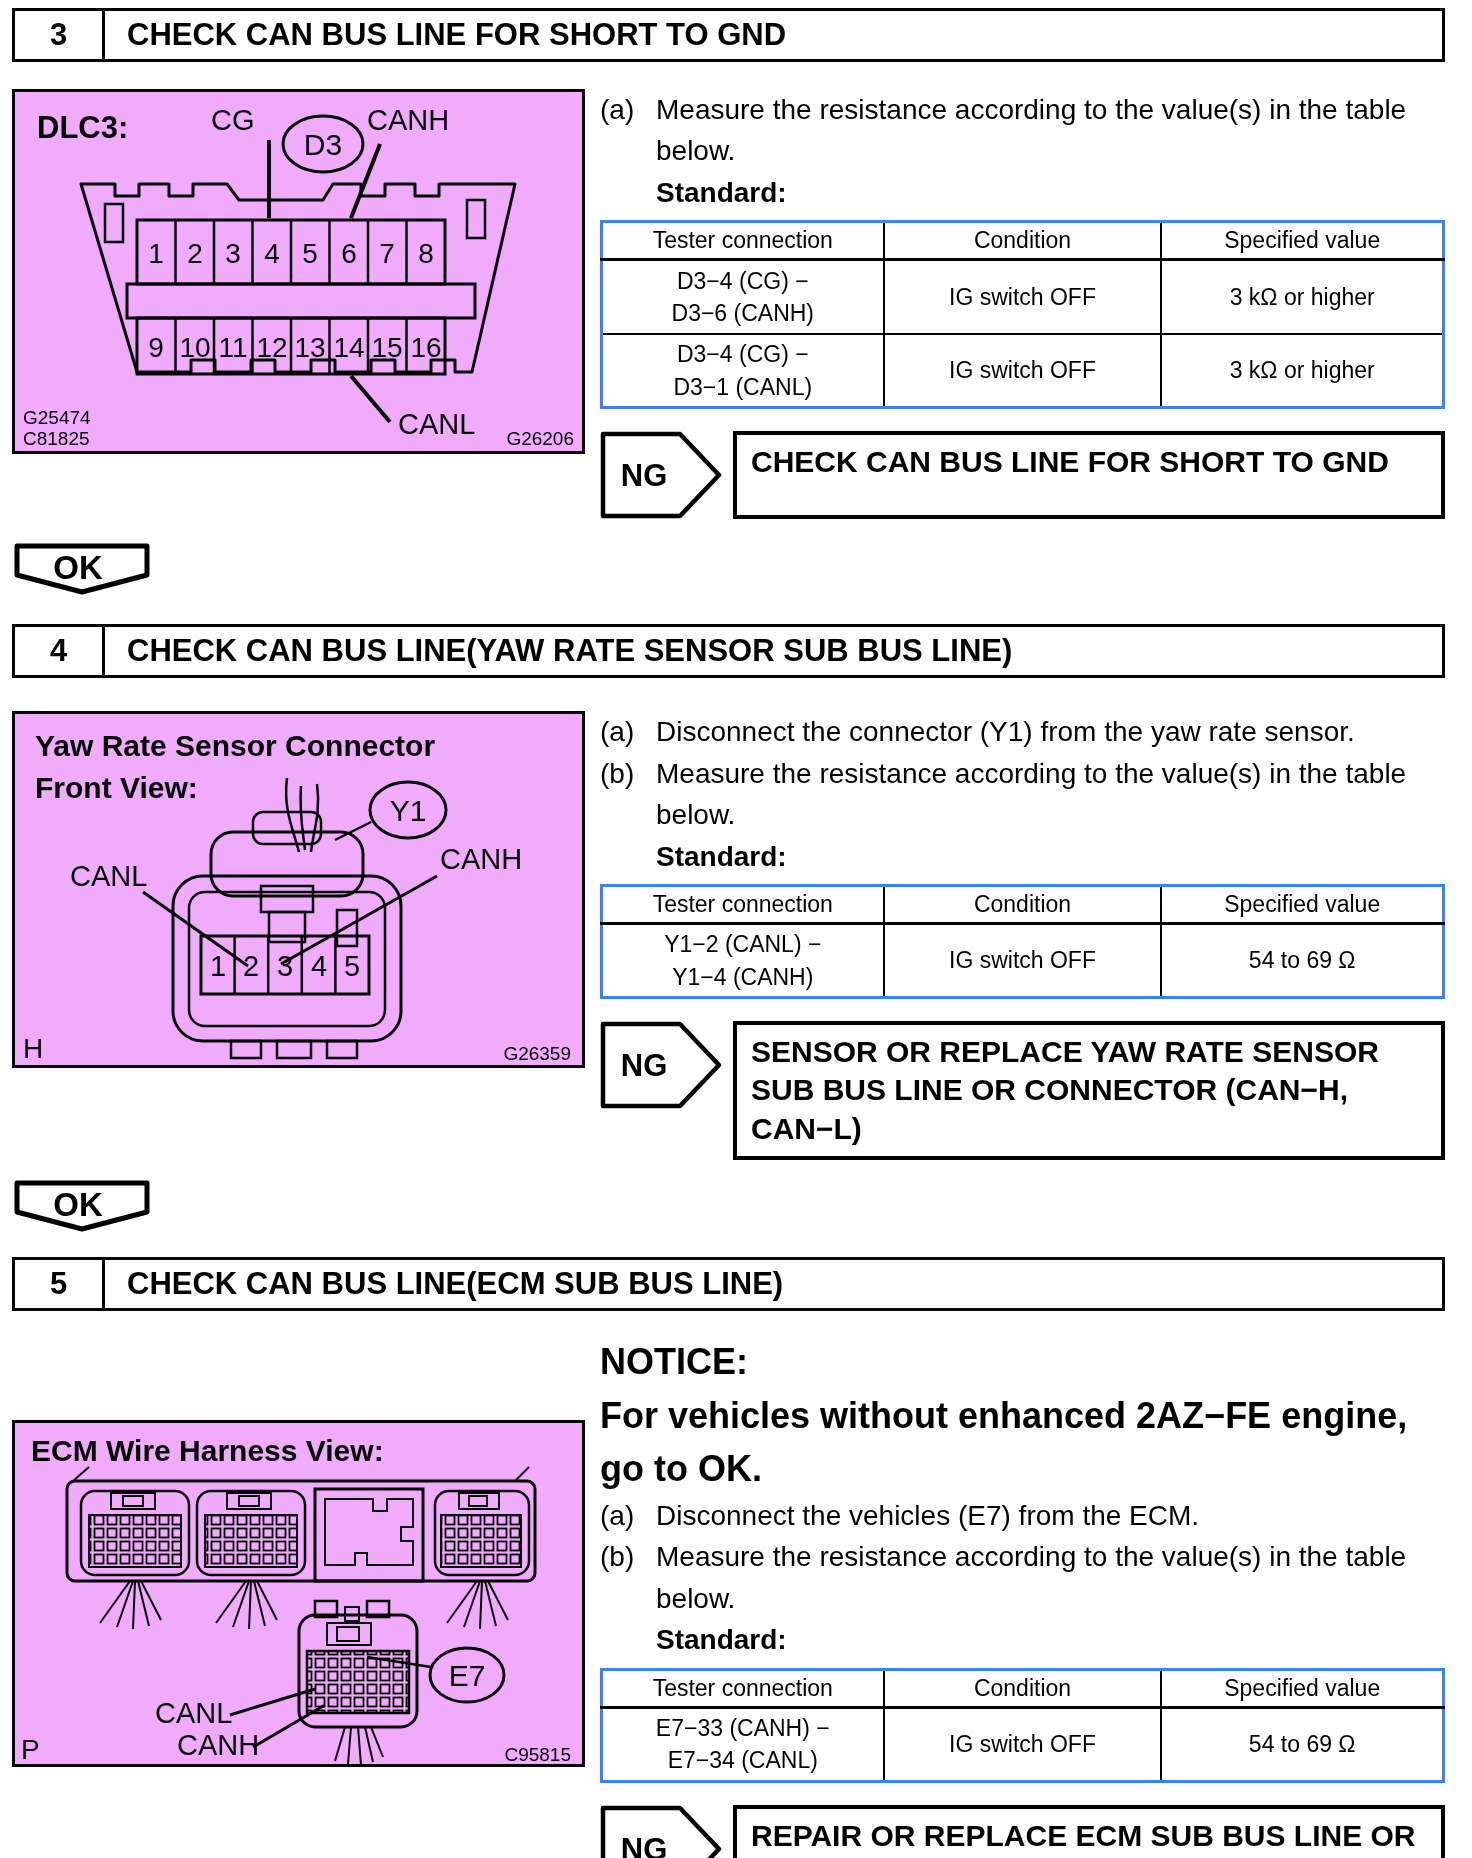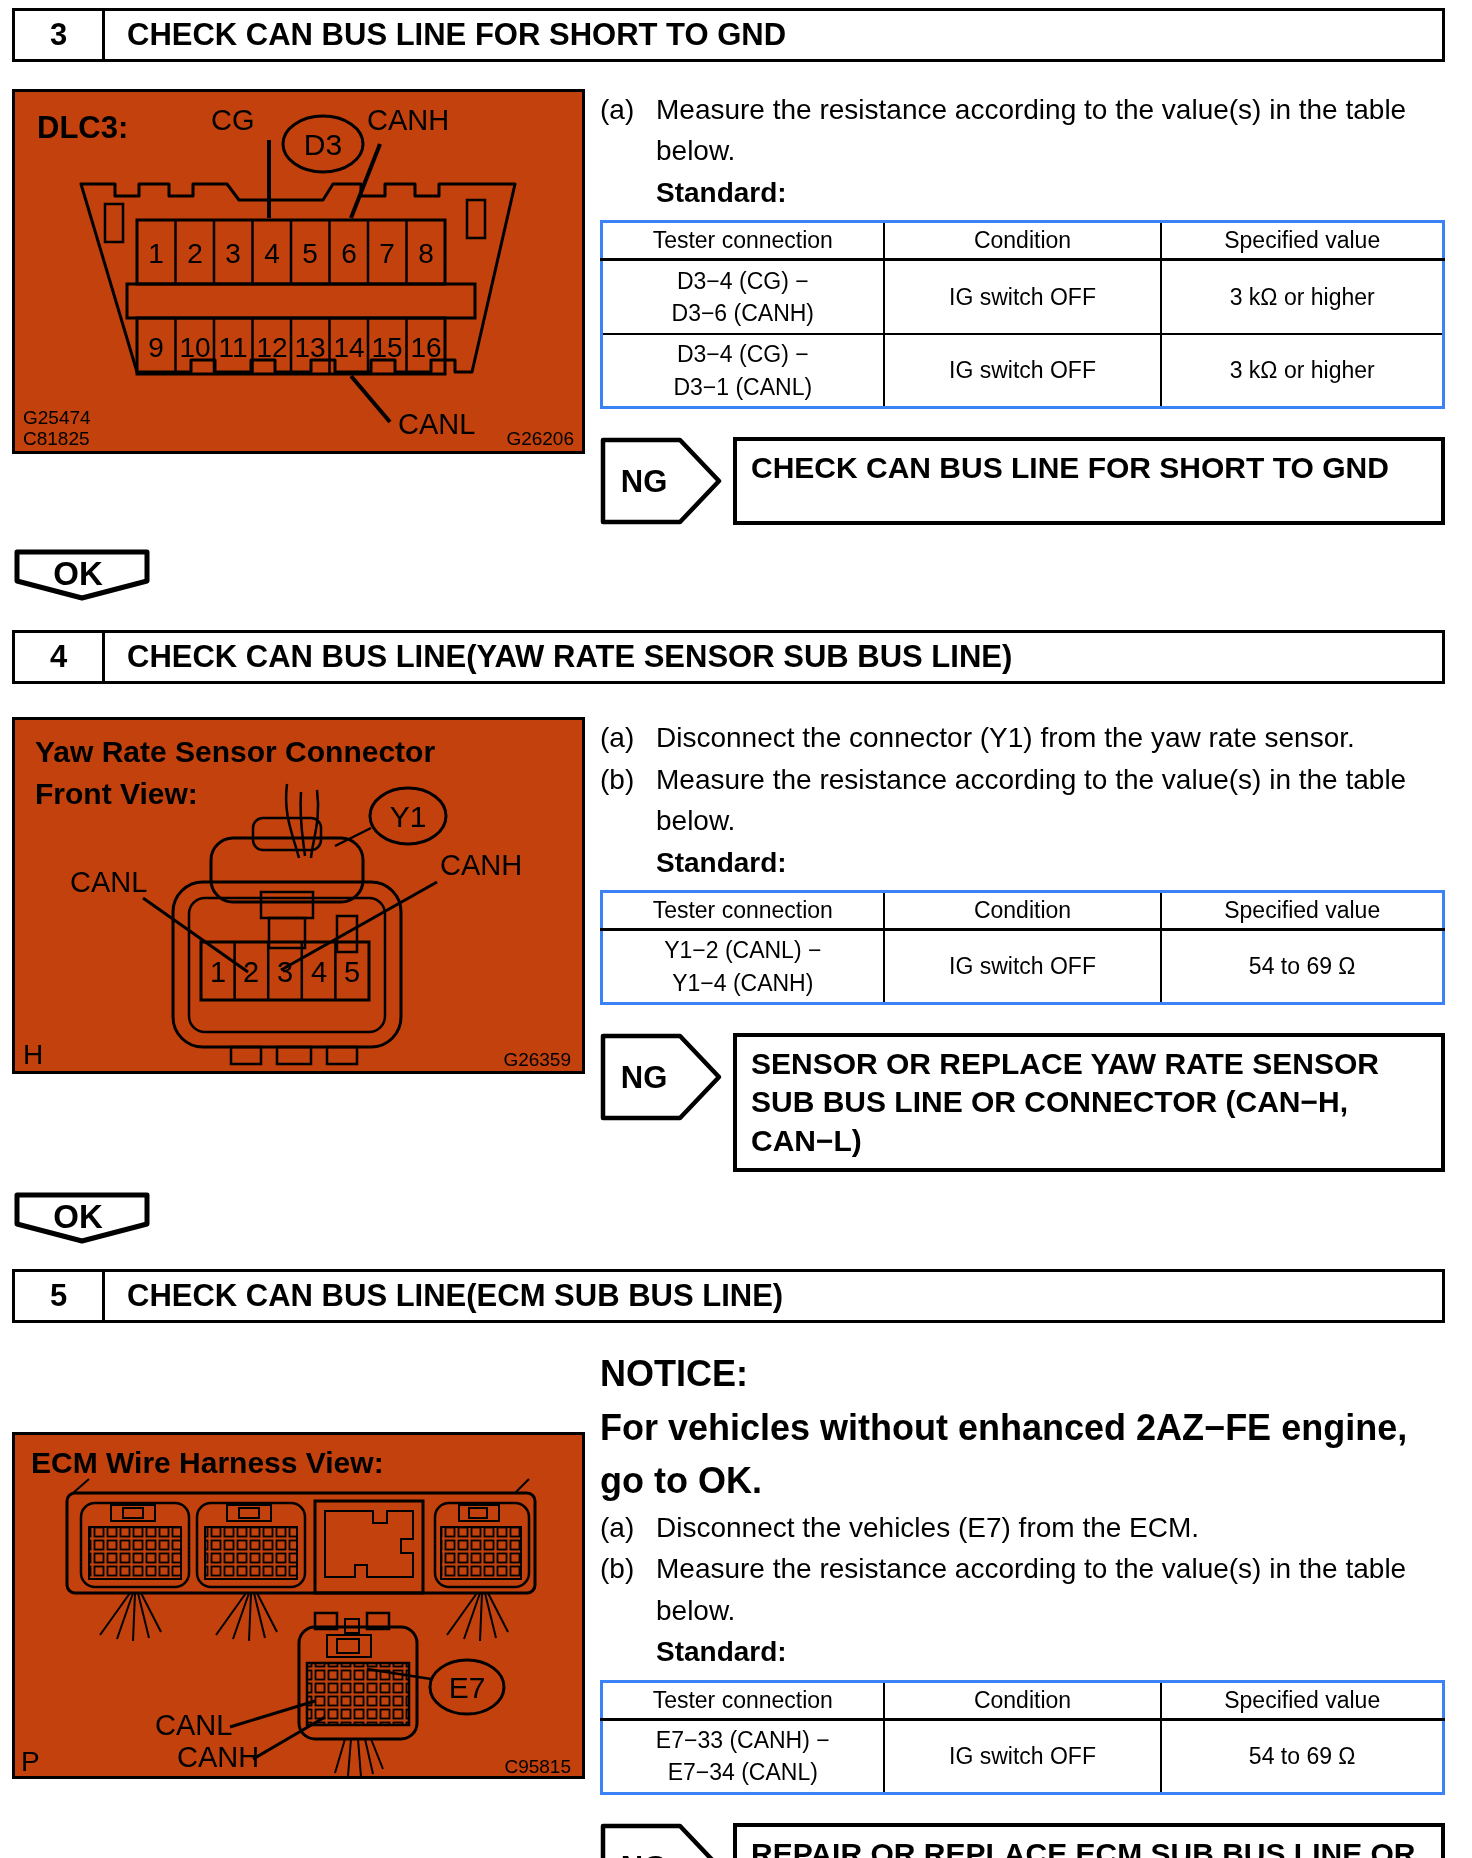--- a/index.html
+++ b/index.html
@@ -12,34 +12,34 @@
   }
   .page { width: 1472px; height: 1858px; padding: 8px 27px 0 12px; }
 
   
   .step-header { display: flex; border: 3px solid #000; height: 54px; align-items: stretch; background: #fff; }
   .step-num { width: 90px; flex: none; border-right: 3px solid #000; display: flex; align-items: center; justify-content: center; font-weight: bold; font-size: 31px; }
   .step-title { flex: 1; display: flex; align-items: center; padding-left: 22px; font-weight: bold; font-size: 31px; white-space: nowrap; }
 
   .row { display: flex; align-items: flex-start; }
   .figure-col { width: 573px; flex: none; margin-right: 15px; }
-  .figure-box { border: 3px solid #000; background: #c2410c; }
+  .figure-box { border: 3px solid #000; background: #f0abfc; }
   .right-col { flex: 1; min-width: 0; }
 
   .instruction { display: flex; font-size: 28px; line-height: 1.48; }
   .marker { width: 56px; flex: none; }
   .itext { flex: 1; }
   .standard { margin-left: 56px; font-weight: bold; font-size: 28px; line-height: 1.48; }
   .notice-label, .notice-text { font-weight: bold; font-size: 36px; line-height: 1.48; }
 
   table.spec-table { border-collapse: collapse; width: 100%; margin-top: 7px; table-layout: fixed; border: 3px solid #3b82f6; }
   table.spec-table th { border: 2px solid #000; border-bottom: 3px solid #000; font-weight: normal; font-size: 23px; height: 38px; text-align: center; vertical-align: middle; }
   table.spec-table td { border: 2px solid #000; font-size: 23px; height: 74px; text-align: center; vertical-align: middle; line-height: 1.4; }
 
-  .ng-row { display: flex; margin-top: 28px; align-items: stretch; }
+  .ng-row { display: flex; margin-top: 22px; align-items: stretch; }
   .ng-arrow { flex: none; margin-right: 10px; }
   .ng-box { flex: 1; border: 4px solid #000; font-weight: bold; font-size: 30px; line-height: 1.28; padding: 8px 14px; min-height: 86px; }
 
   .ok-flag { display: block; }
   .ok-flag-1 { margin: 24px 0 0 2px; }
   .ok-flag-2 { margin: 20px 0 0 2px; }
   .ok-flag-3 { margin: 48px 0 0 2px; }
 
   .hdr3 { margin-bottom: 27px; }
   .hdr4 { margin-top: 28px; margin-bottom: 33px; }

